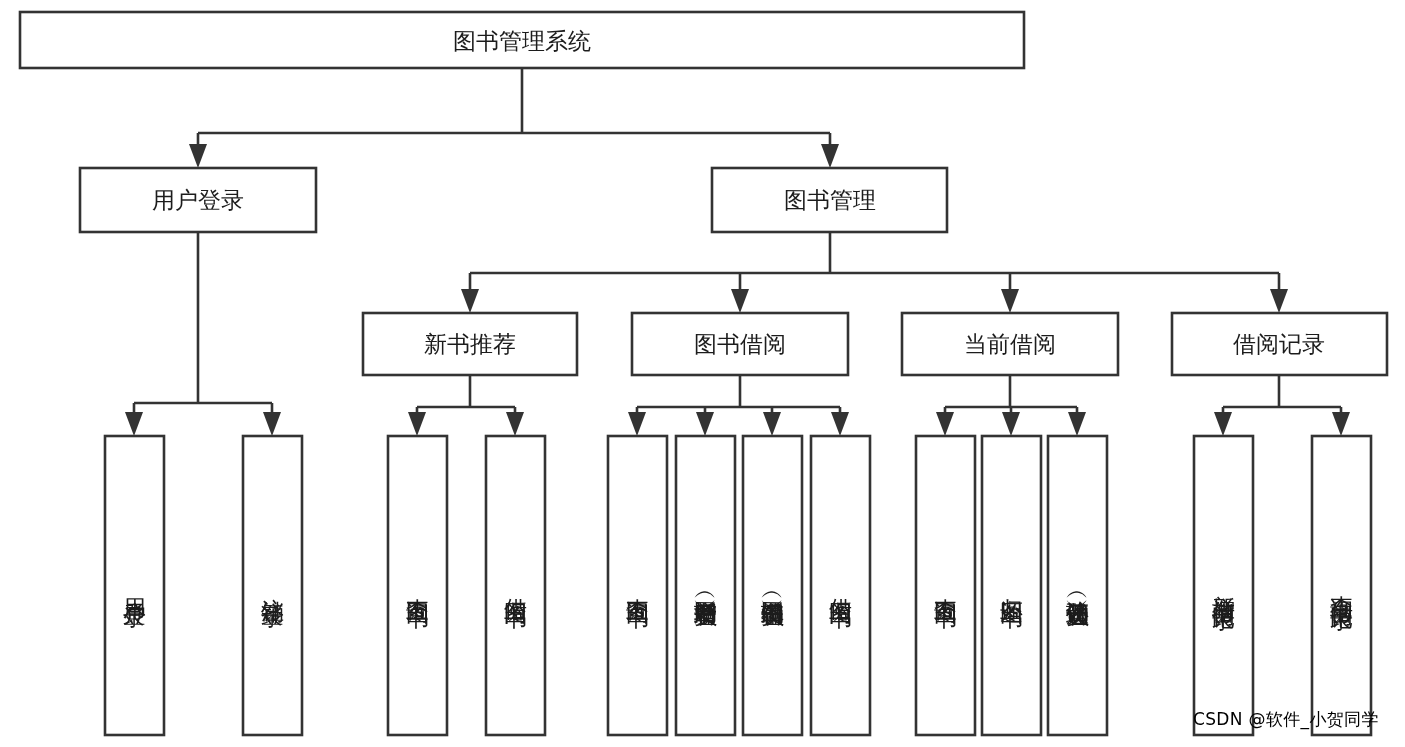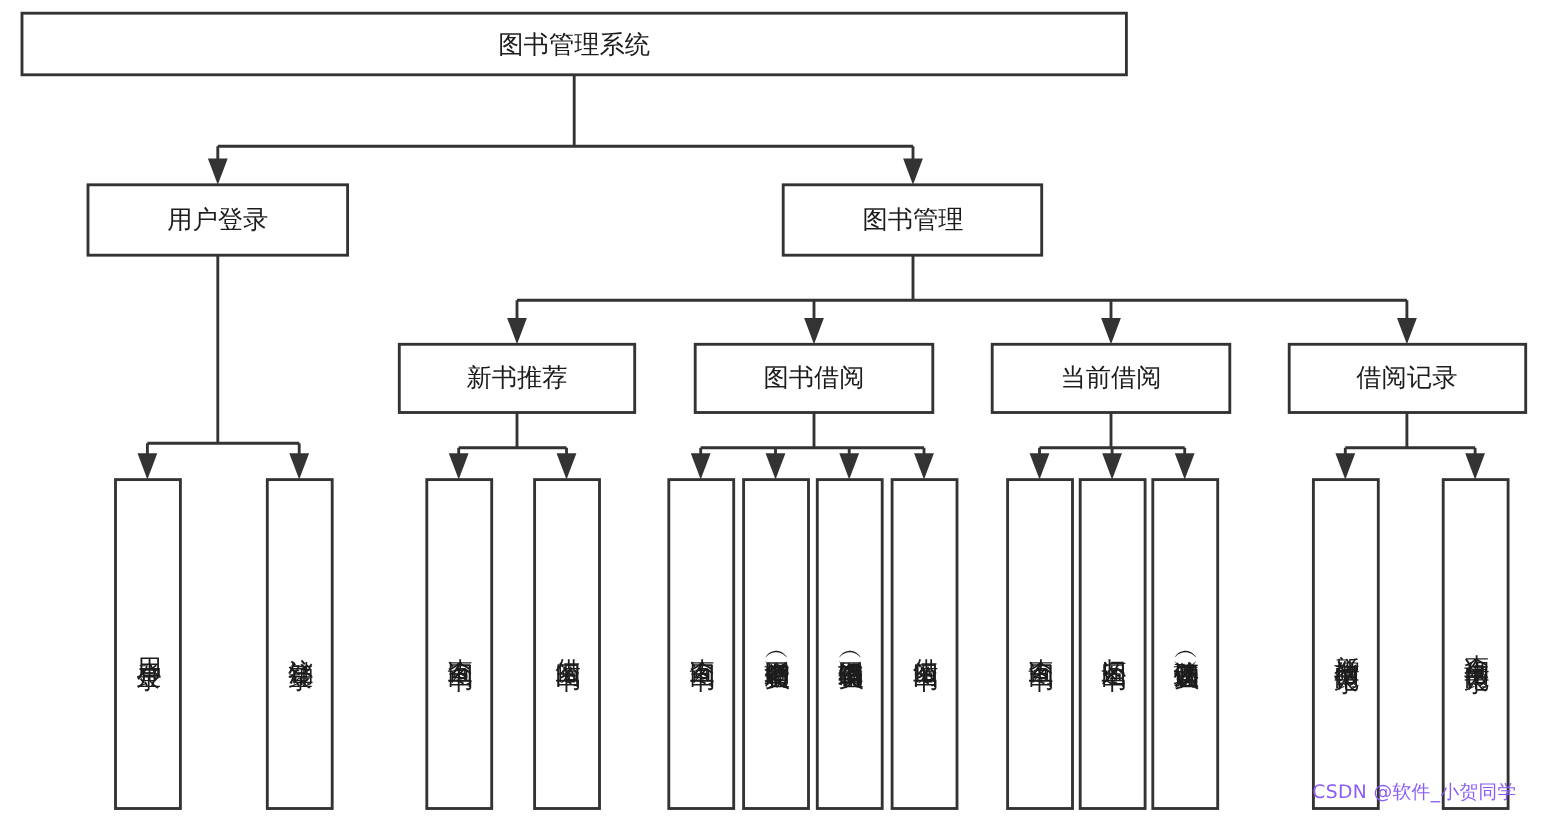--- a/index.html
+++ b/index.html
@@ -62,21 +62,21 @@
     line-height: 1.18;
     letter-spacing: 0.12em;
     color: #1c1c1c;
     white-space: nowrap;
     pointer-events: none;
   }
   .watermark {
     position: absolute;
     font-family: "DejaVu Sans", "Liberation Sans", sans-serif;
     font-size: 17px;
-    color: #8b5cf6;
+    color: #000000;
     white-space: nowrap;
     letter-spacing: 0.02em;
   }
 </style>
 </head>
 <body>
 
 <div id="diagram-root">
 
   <svg id="diagram-svg" viewBox="0 0 1405 747" preserveAspectRatio="none">

